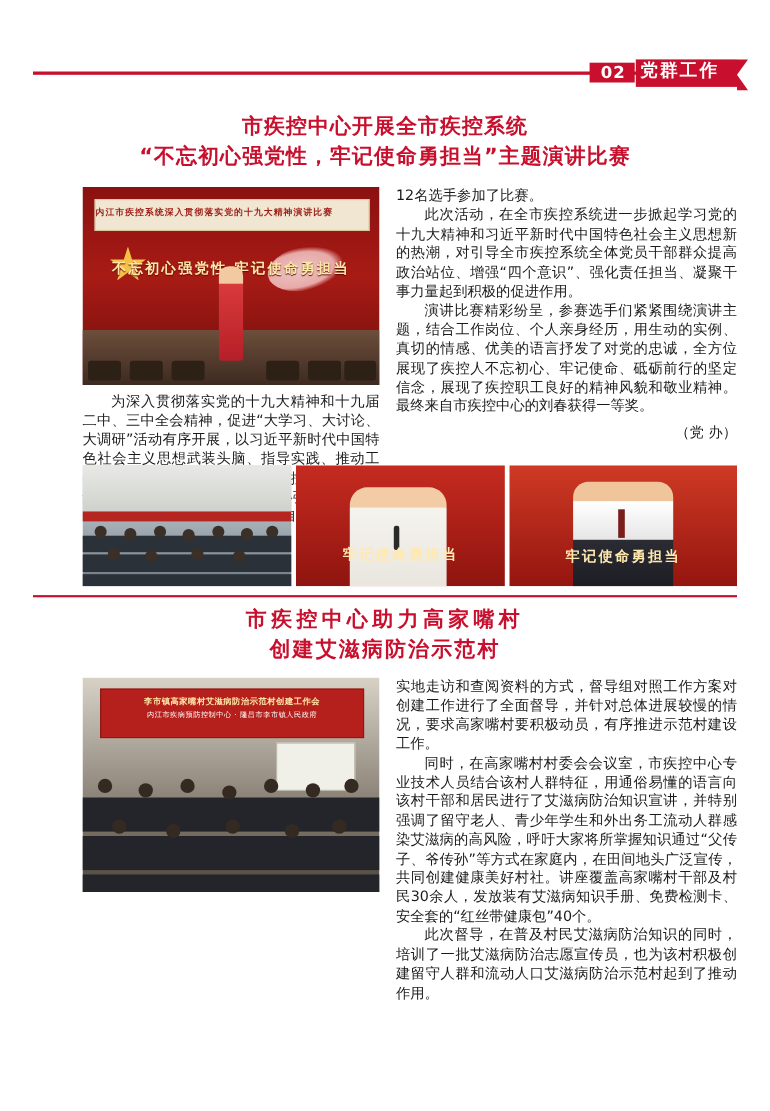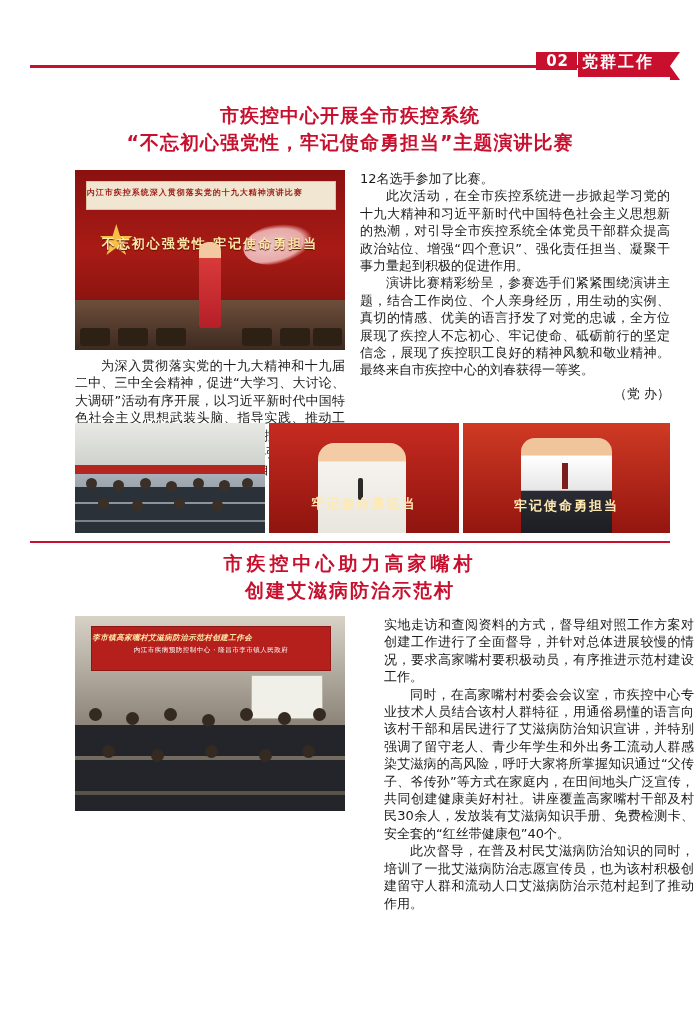--- a/index.html
+++ b/index.html
@@ -15,21 +15,21 @@
   
   .header{
     position:absolute;left:0;top:52px;width:700px;height:30px;
   }
   .header-rule{
     position:absolute;left:30px;top:13px;width:640px;height:3px;
     background:#c8102e;
   }
   .header-tag{
     position:absolute;right:30px;top:0;height:28px;
-    display:flex;align-items:flex-start;
+    display:flex;align-items:center;
   }
   .header-num{
     background:#c8102e;color:#ffffff;
     font-size:15px;font-weight:bold;
     display:flex;align-items:center;justify-content:center;
     padding:0 8px 0 10px;
     letter-spacing:1px;
   }
   .header-title{
     background:#c8102e;color:#ffffff;
@@ -106,21 +106,21 @@
 
   
   #photo4 .bg{position:absolute;inset:0;background:linear-gradient(180deg,#cf3a24 0%,#94150f 100%);}
   #photo4 .txt{position:absolute;left:0;right:0;bottom:16%;text-align:center;color:#ffe9b0;font-size:13px;font-weight:bold;letter-spacing:2px;}
   #photo4 .body{position:absolute;left:28%;top:14%;width:44%;height:86%;background:linear-gradient(180deg,#f0c59c 0%,#f0c59c 18%,#ffffff 19%,#e6e6e6 55%,#2b2b33 56%,#1d1d24 100%);border-radius:14px 14px 0 0;}
   #photo4 .tie{position:absolute;left:48%;top:36%;width:6px;height:26px;background:#7a1d1d;}
 
   
   #photo5 .bg{position:absolute;inset:0;background:linear-gradient(180deg,#d8d2c6 0%,#8d8579 55%,#4c453c 100%);}
   #photo5 .banner{position:absolute;left:6%;top:5%;width:88%;height:22%;background:#b5201c;border:1px solid #8c1714;}
-  #photo5 .banner-txt{position:absolute;left:0;right:0;top:14%;text-align:left;color:#ffe9a8;font-size:7.5px;font-weight:bold;letter-spacing:.5px;font-style:italic;}
+  #photo5 .banner-txt{position:absolute;left:0;right:0;top:14%;text-align:center;color:#ffe9a8;font-size:7.5px;font-weight:bold;letter-spacing:.5px;}
   #photo5 .banner-txt2{position:absolute;left:0;right:0;top:46%;text-align:center;color:#ffffff;font-size:6.5px;letter-spacing:.5px;}
   #photo5 .screen{position:absolute;right:8%;top:30%;width:26%;height:22%;background:#f0efe8;border:1px solid #b9b5a8;}
   #photo5 .row{position:absolute;left:0;right:0;background:#23252b;}
   #photo5 .head{position:absolute;width:13px;height:13px;border-radius:50%;background:#342a21;}
 
   
   .divider{
     position:absolute;left:30px;width:640px;height:2px;background:#c8102e;
   }
 </style>
@@ -241,19 +241,19 @@
       <div class="head" style="left:88%;top:47%;"></div>
       <div class="head" style="left:10%;top:66%;"></div>
       <div class="head" style="left:28%;top:68%;"></div>
       <div class="head" style="left:48%;top:66%;"></div>
       <div class="head" style="left:68%;top:68%;"></div>
       <div class="head" style="left:84%;top:66%;"></div>
     </div>
   </div>
 
 
-  <div class="col-text" id="a2-right" style="left:360px;top:616px;width:310px;margin-left:24px;">
+  <div class="col-text" id="a2-right" style="left:360px;top:616px;width:310px;">
     <p>实地走访和查阅资料的方式，督导组对照工作方案对创建工作进行了全面督导，并针对总体进展较慢的情况，要求高家嘴村要积极动员，有序推进示范村建设工作。</p>
     <p class="indent">同时，在高家嘴村村委会会议室，市疾控中心专业技术人员结合该村人群特征，用通俗易懂的语言向该村干部和居民进行了艾滋病防治知识宣讲，并特别强调了留守老人、青少年学生和外出务工流动人群感染艾滋病的高风险，呼吁大家将所掌握知识通过“父传子、爷传孙”等方式在家庭内，在田间地头广泛宣传，共同创建健康美好村社。讲座覆盖高家嘴村干部及村民30余人，发放装有艾滋病知识手册、免费检测卡、安全套的“红丝带健康包”40个。</p>
     <p class="indent">此次督导，在普及村民艾滋病防治知识的同时，培训了一批艾滋病防治志愿宣传员，也为该村积极创建留守人群和流动人口艾滋病防治示范村起到了推动作用。</p>
   </div>
 
 </div>
 
 </body></html>

